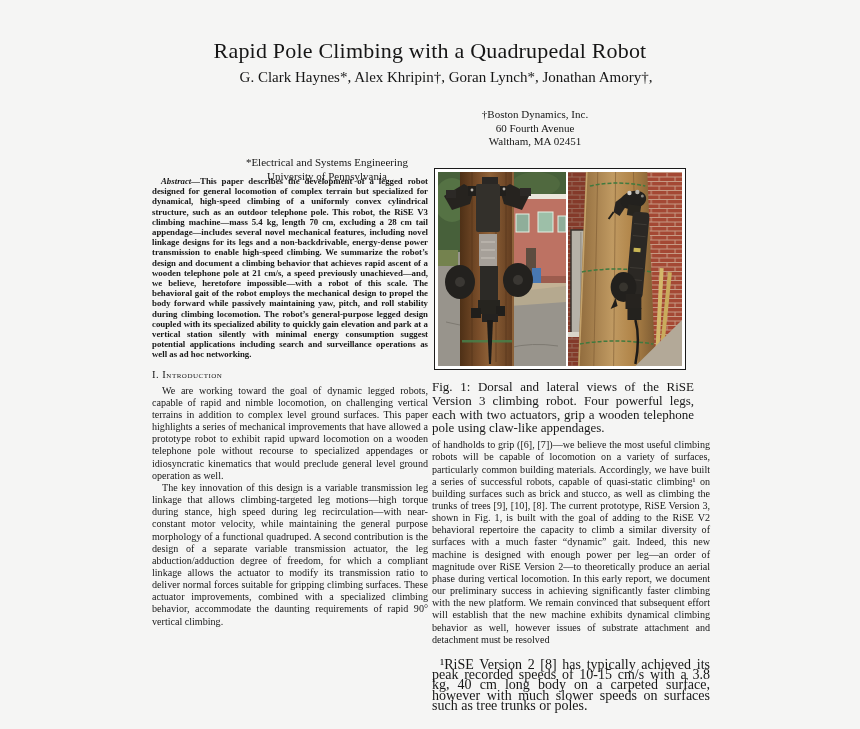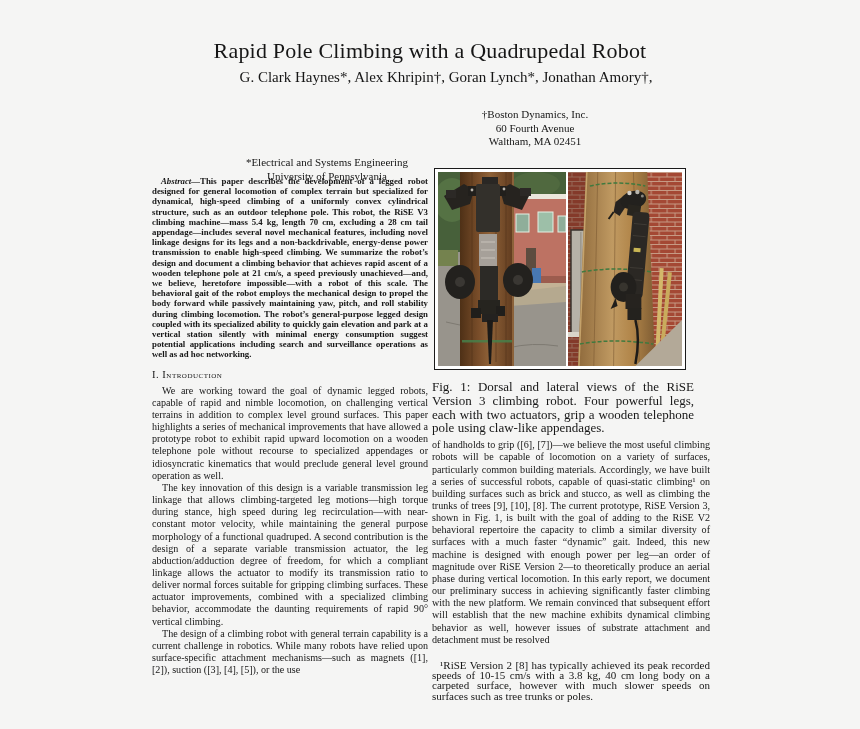--- a/index.html
+++ b/index.html
@@ -42,21 +42,21 @@
     padding:3px;width:244px;
   }
   .photos{display:flex;gap:2px;}
   .photo-left{width:128px;height:194px;display:block;}
   .photo-right{width:114px;height:194px;display:block;}
   .caption{
     margin:10px 16px 0 0;font-size:13px;line-height:13.8px;text-align:justify;
   }
   .continuation{margin-top:4px;}
   .footnote{
-    margin-top:14px;font-size:11px;line-height:10.3px;
+    margin-top:14px;font-size:14px;line-height:10.3px;
     text-align:justify;text-indent:8px;
   }
 </style>
 </head>
 <body>
 
 <div>
 
   <h1 class="title">Rapid Pole Climbing with a Quadrupedal Robot</h1>
 
@@ -73,21 +73,20 @@
     <div>†Boston Dynamics, Inc.</div>
     <div>60 Fourth Avenue</div>
     <div>Waltham, MA 02451</div>
   </div>
 
   <div class="col col-left">
     <p class="abstract"><span class="abs-label">Abstract—</span><span>This paper describes the development of a legged robot designed for general locomotion of complex terrain but specialized for dynamical, high-speed climbing of a uniformly convex cylindrical structure, such as an outdoor telephone pole. This robot, the RiSE V3 climbing machine—mass 5.4 kg, length 70 cm, excluding a 28 cm tail appendage—includes several novel mechanical features, including novel linkage designs for its legs and a non-backdrivable, energy-dense power transmission to enable high-speed climbing. We summarize the robot’s design and document a climbing behavior that achieves rapid ascent of a wooden telephone pole at 21 cm/s, a speed previously unachieved—and, we believe, heretofore impossible—with a robot of this scale. The behavioral gait of the robot employs the mechanical design to propel the body forward while passively maintaining yaw, pitch, and roll stability during climbing locomotion. The robot’s general-purpose legged design coupled with its specialized ability to quickly gain elevation and park at a vertical station silently with minimal energy consumption suggest potential applications including search and surveillance operations as well as ad hoc networking.</span></p>
     <h2 class="sec-heading">I. Introduction</h2>
     <p class="body-par indent">We are working toward the goal of dynamic legged robots, capable of rapid and nimble locomotion, on challenging vertical terrains in addition to complex level ground surfaces. This paper highlights a series of mechanical improvements that have allowed a prototype robot to exhibit rapid upward locomotion on a wooden telephone pole without recourse to specialized appendages or idiosyncratic kinematics that would preclude general level ground operation as well.</p>
     <p class="body-par indent">The key innovation of this design is a variable transmission leg linkage that allows climbing-targeted leg motions—high torque during stance, high speed during leg recirculation—with near-constant motor velocity, while maintaining the general purpose morphology of a functional quadruped. A second contribution is the design of a separate variable transmission actuator, the leg abduction/adduction degree of freedom, for which a compliant linkage allows the actuator to modify its transmission ratio to deliver normal forces suitable for gripping climbing surfaces. These actuator improvements, combined with a specialized climbing behavior, accommodate the daunting requirements of rapid 90° vertical climbing.</p>
-    <p class="body-par indent">The design of a climbing robot with general terrain capability is a current challenge in robotics. While many robots have relied upon surface-specific attachment mechanisms—such as magnets ([1], [2]), suction ([3], [4], [5]), or the use</p>
   </div>
 
   <div class="col col-right">
 
     <figure class="figurebox">
       <div class="photos">
 
         <svg class="photo-left" viewBox="0 0 128 194" preserveAspectRatio="none">
           <defs>
             <linearGradient id="poleL" x1="0" y1="0" x2="1" y2="0">

